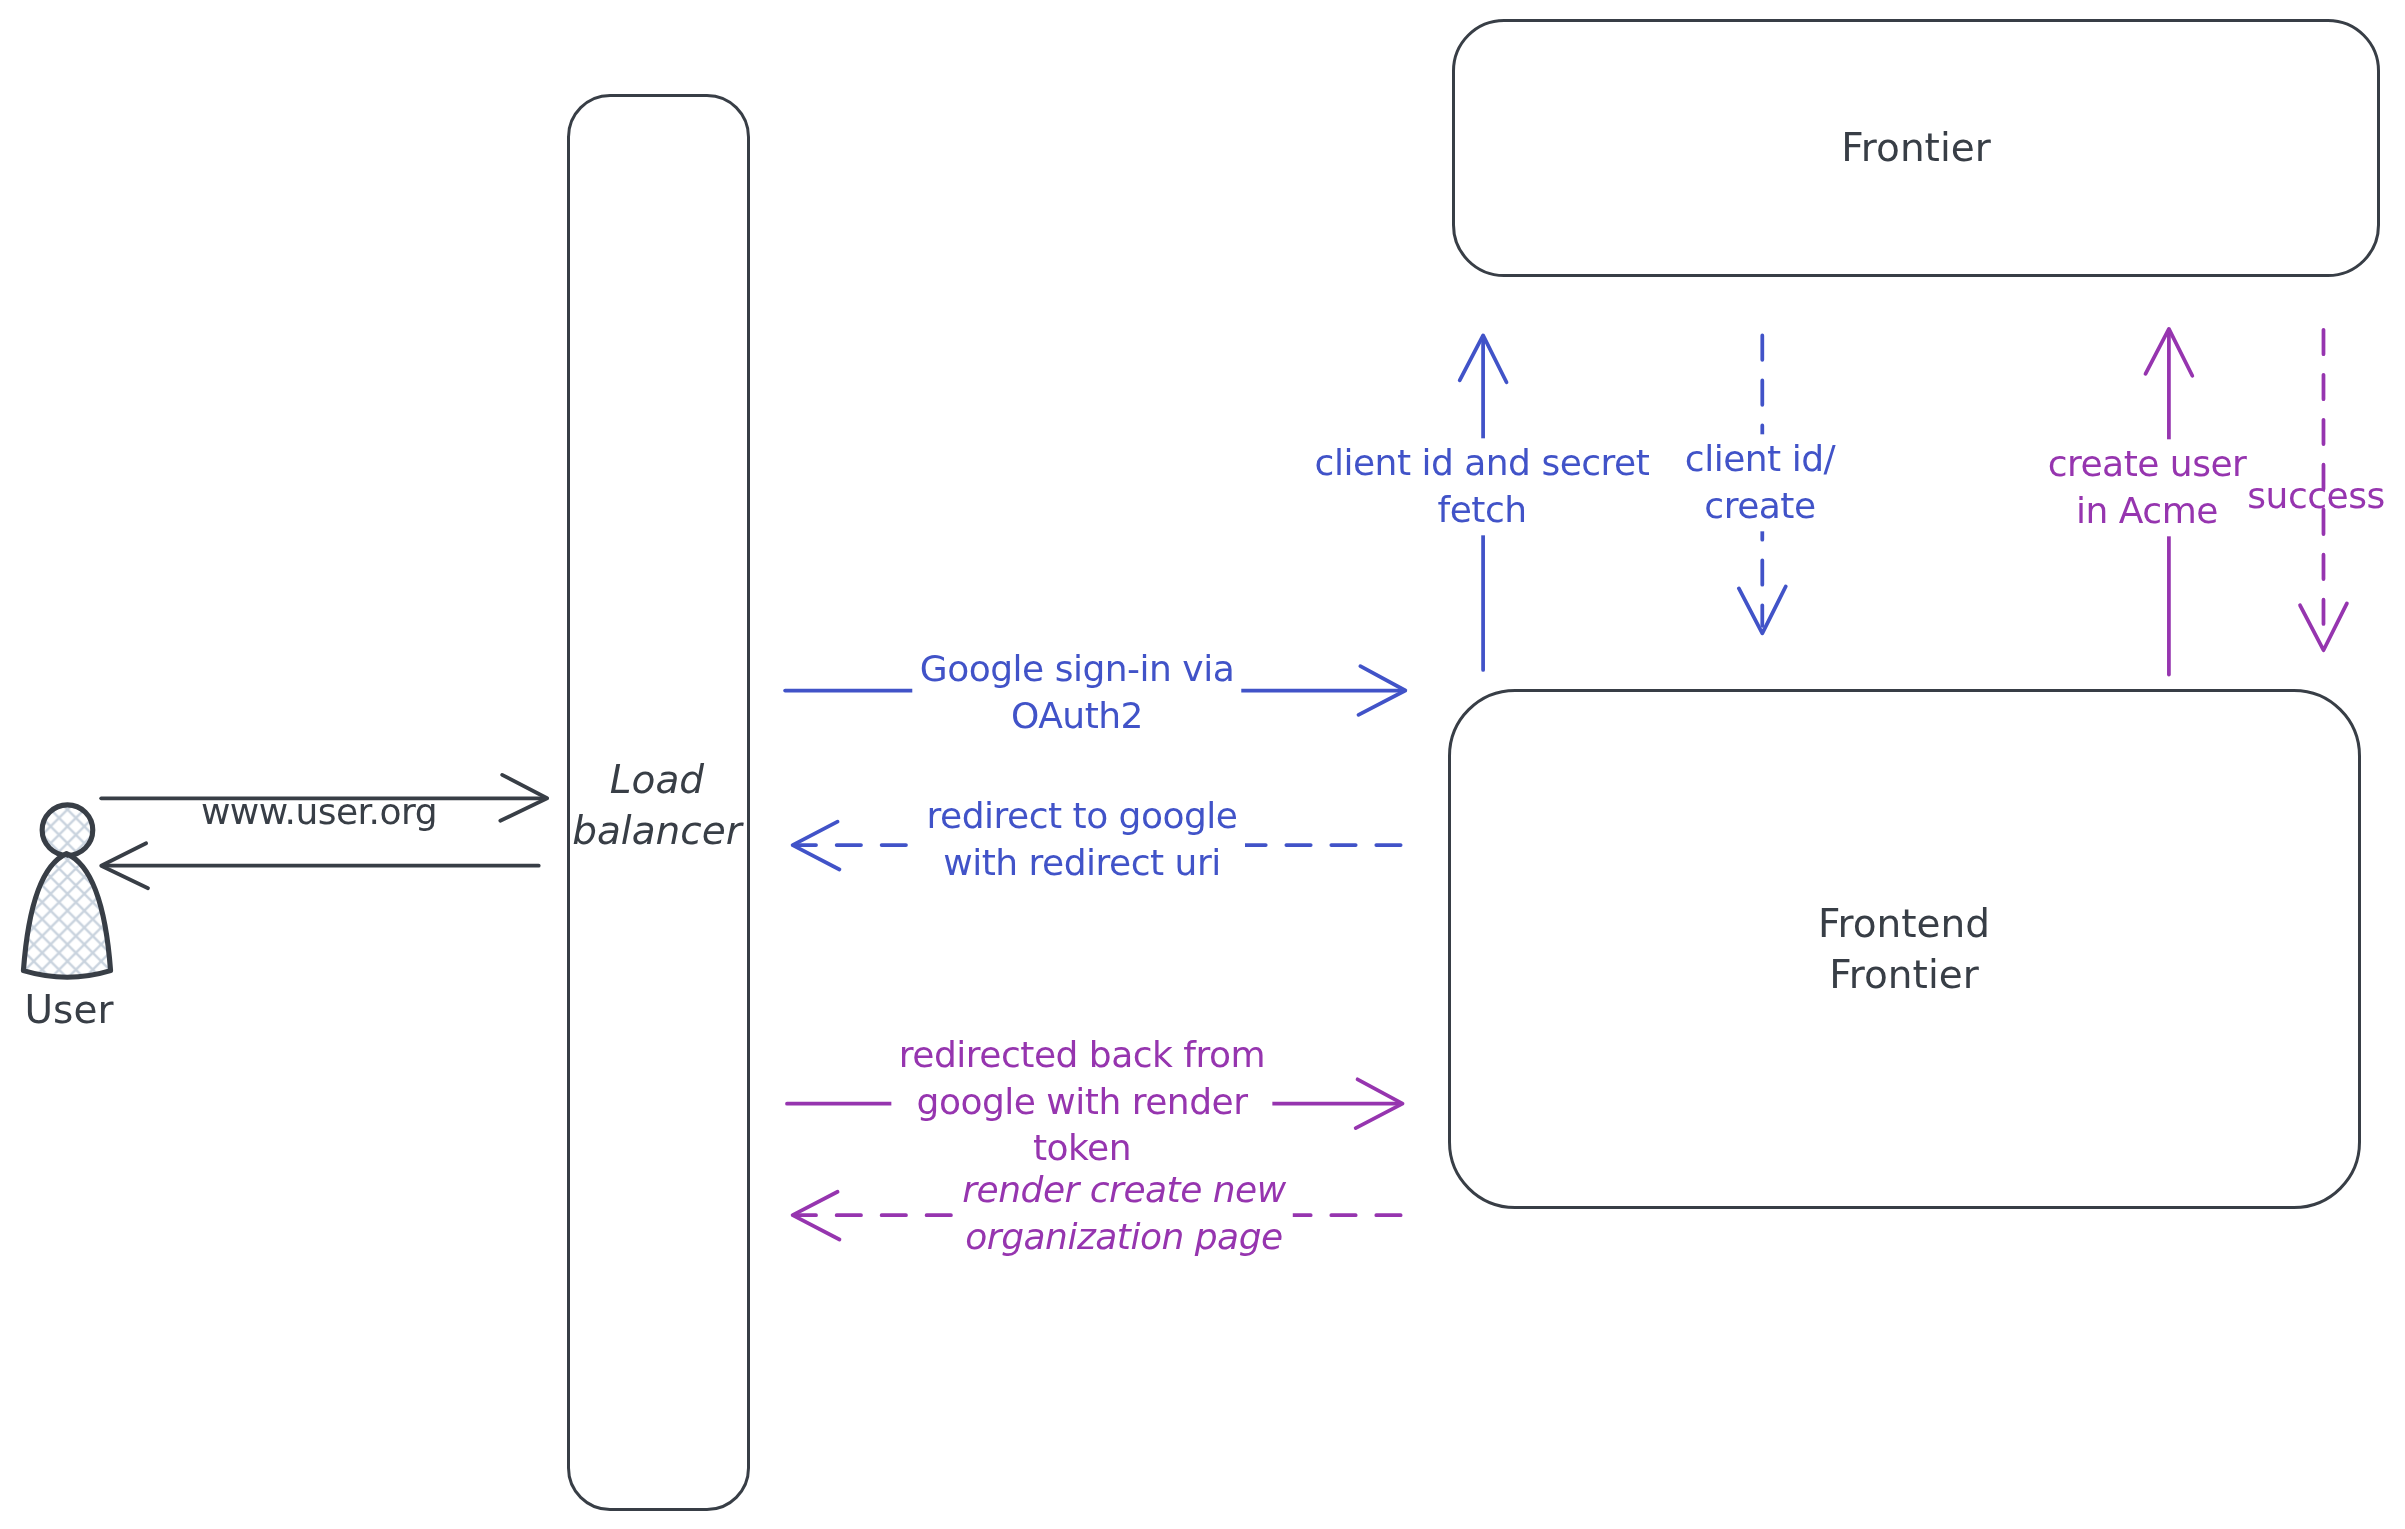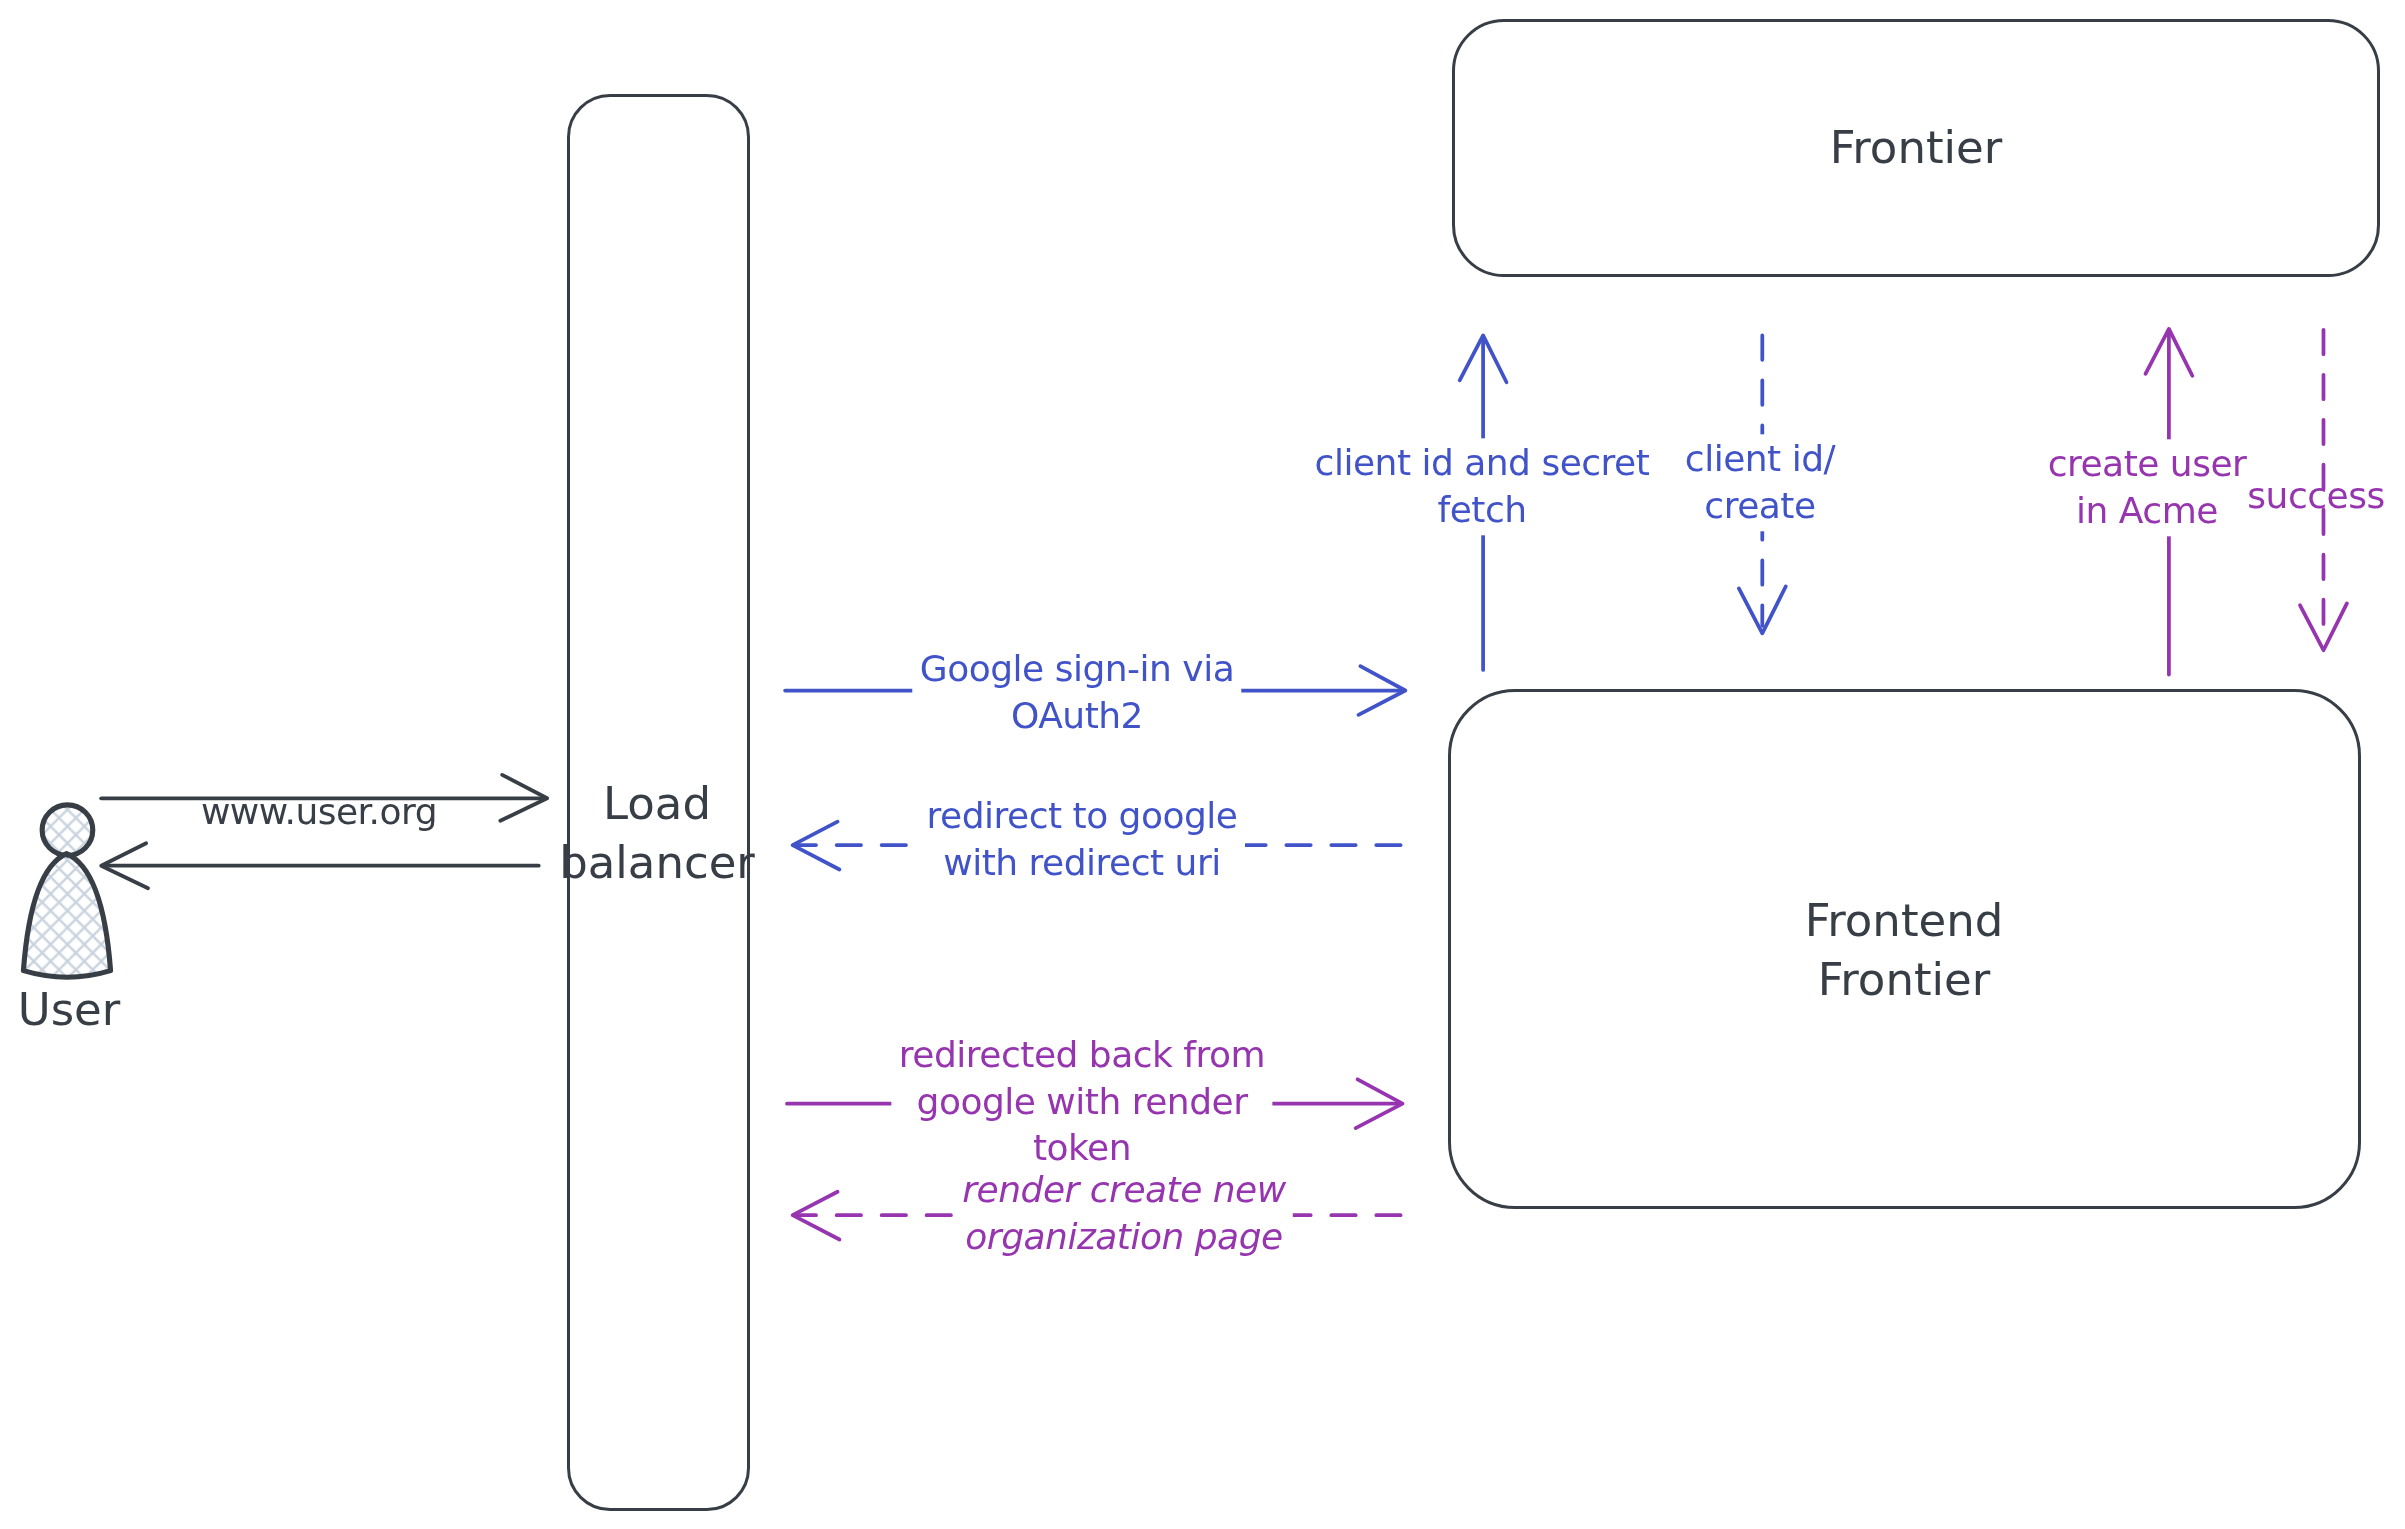--- a/index.html
+++ b/index.html
@@ -36,21 +36,21 @@
   #fm-box { left: 1448px; top: 689px; width: 913px; height: 520px; border-radius: 67px; }
 
   .label {
     position: absolute;
     transform: translate(-50%, -50%);
     text-align: center;
     white-space: nowrap;
     z-index: 3;
     line-height: 1.3;
   }
-  .node-label { color: var(--ink); font-size: 45px; }
+  .node-label { color: var(--ink); font-size: 39px; }
   .arrow-label { font-size: 36px; letter-spacing: -0.5px; }
   .arrow-label.bg { background: var(--background); padding: 1.9px 7.5px; }
   .ink-text { color: var(--ink); }
   .blue-text { color: var(--blue); }
   .purple-text { color: var(--purple); }
 
   
   .stroke-ink { stroke: var(--ink); }
   .stroke-blue { stroke: var(--blue); }
   .stroke-purple { stroke: var(--purple); }
@@ -125,21 +125,21 @@
       <path class="line dashed stroke-purple" d="M2480 352 L2480 686"></path>
       <path class="head stroke-purple" d="M2455 646 L2480 694 L2505 644"></path>
     </g>
   </svg>
 
   <div class="node-box" id="lb-box"></div>
   <div class="node-box" id="frontier-box"></div>
   <div class="node-box" id="fm-box"></div>
 
   <div class="label node-label" style="left:69px; top:1010px;">User</div>
-  <div class="label node-label" style="left:657px; top:833px;">
+  <div class="label node-label" style="left:657px; top:806px;font-style:italic;">
     <div>Load</div>
     <div>balancer</div>
   </div>
   <div class="label node-label" style="left:1916px; top:148px;">Frontier</div>
   <div class="label node-label" style="left:1904px; top:950px;">
     <div>Frontend</div>
     <div>Frontier</div>
   </div>
 
   <div class="label arrow-label ink-text" style="left:319px; top:812px;">www.user.org</div>

